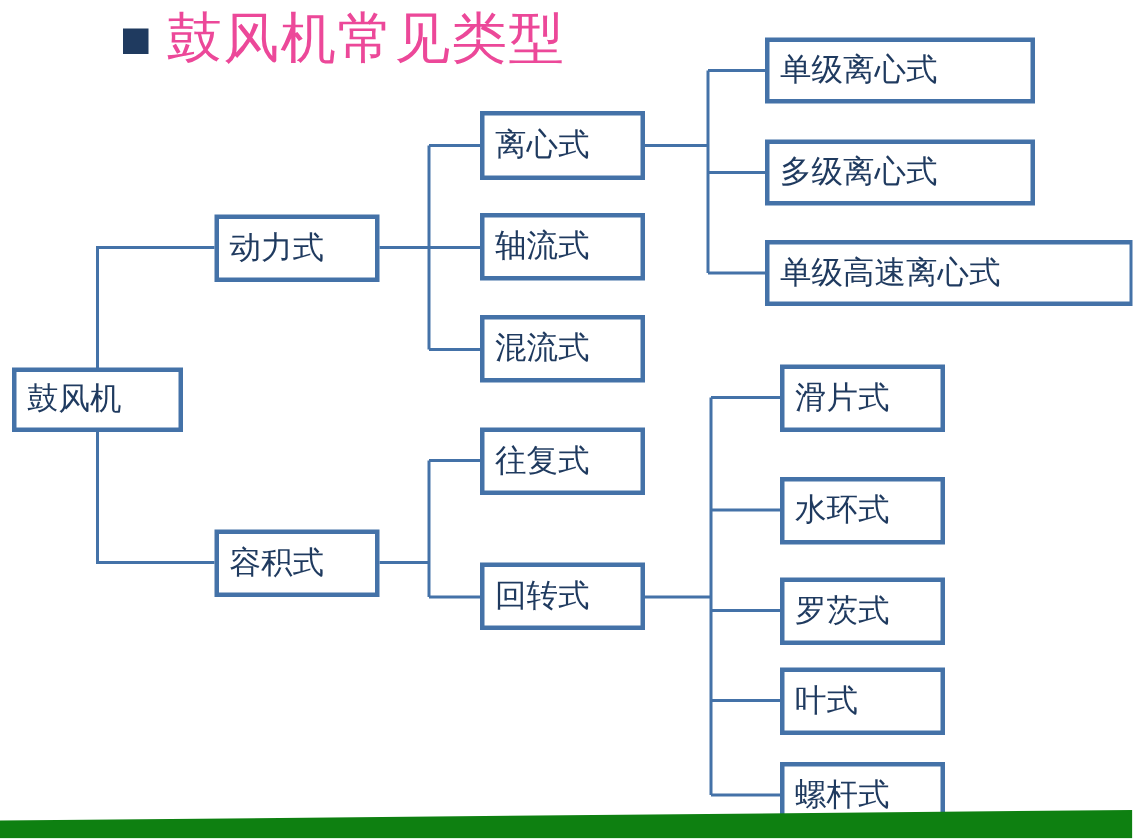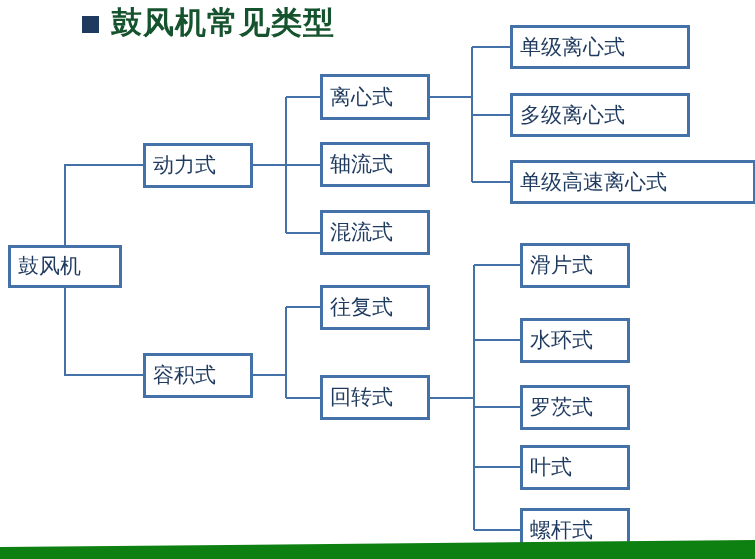--- a/index.html
+++ b/index.html
@@ -36,25 +36,25 @@
   #title-bullet {
     width: 17px;
     height: 17px;
     background: #1F3A5F;
     flex: 0 0 auto;
     position: relative;
     top: 2px;
   }
   #title-text {
     font-family: "DejaVu Serif", "Liberation Serif", serif;
-    font-size: 31px;
+    font-size: 37px;
     line-height: 1.08;
-    color: #14532d;
+    color: #ec4899;
     letter-spacing: 1px;
-    font-weight: 700;
+    font-weight: 400;
   }
 
   
   #diagram-svg {
     position: absolute;
     left: 0;
     top: 0;
     width: 755px;
     height: 559px;
     display: block;

